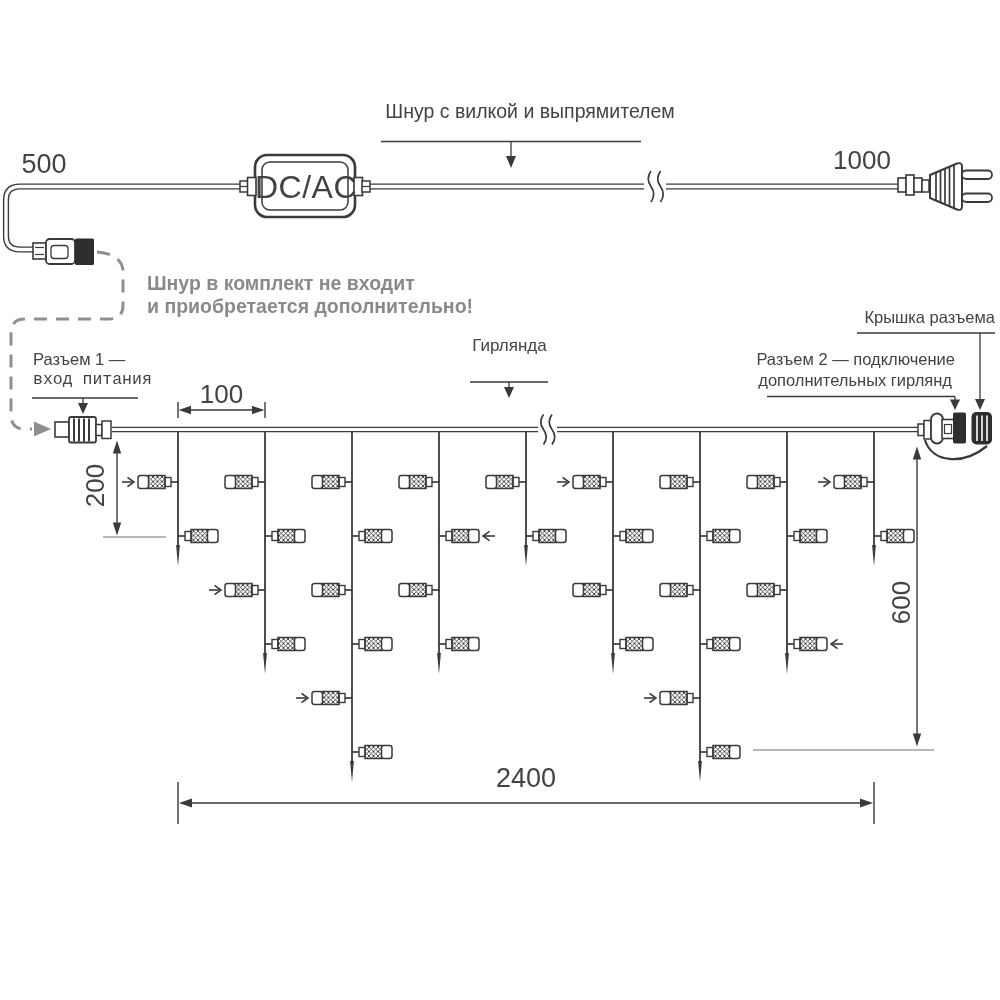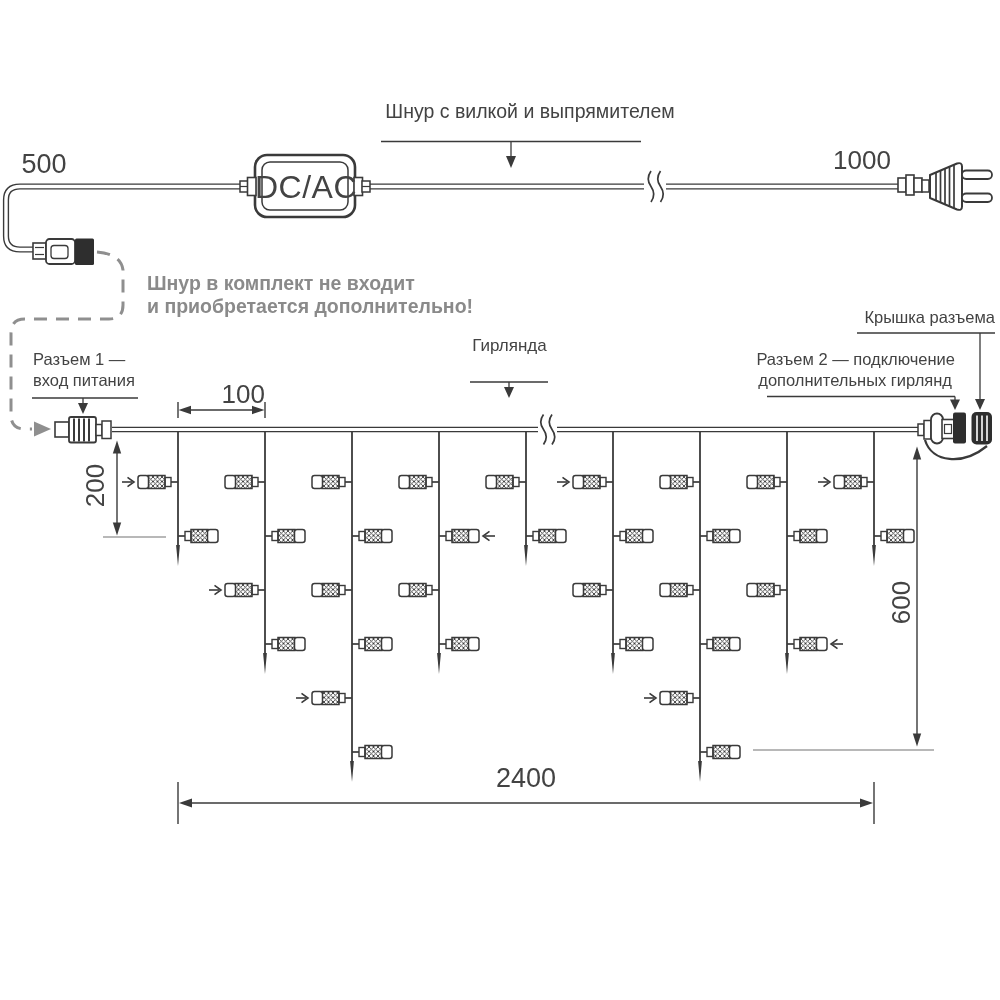--- a/index.html
+++ b/index.html
@@ -454,30 +454,30 @@
 <div class="t dim ctr" style="left:830px;top:146px;width:64px;">1000</div>
 
 <div class="t ctr" style="left:255px;top:170px;width:80px;font-size:32px;letter-spacing:0.5px;">DC/AC</div>
 
 <div class="t ctr" style="left:370px;top:101px;width:320px;font-size:19.5px;">Шнур с вилкой и выпрямителем</div>
 
 <div class="t note" style="left:147px;top:294.5px;">и приобретается дополнительно!</div>
 <div class="t note" style="left:147px;top:272px;">Шнур в комплект не входит</div>
 
 <div class="t lbl" style="left:33px;top:350px;">Разъем 1 —</div>
-<div class="t lbl" style="left:33px;top:371px;">вход питания</div>
+<div class="t lbl" style="left:33px;top:371px;font-family:Liberation Mono, monospace;">вход питания</div>
 
 <div class="t ctr" style="left:444px;top:336px;width:131px;font-size:17px;">Гирлянда</div>
 
 <div class="t lbl rgt" style="right:45px;top:350px;">Разъем 2 — подключение</div>
 <div class="t lbl rgt" style="right:48px;top:370.5px;">дополнительных гирлянд</div>
 
 <div class="t lbl rgt" style="right:5px;top:308px;text-align:right;">Крышка разъема</div>
 
-<div class="t dim ctr" style="left:178px;top:380px;width:87px;text-align:right;">100</div>
+<div class="t dim ctr" style="left:178px;top:380px;width:87px;">100</div>
 
 <div class="t dim ctr rot" style="left:51px;top:471px;width:90px;">200</div>
 
 <div class="t dim ctr rot" style="left:857px;top:588px;width:90px;">600</div>
 
 <div class="t dim ctr" style="left:446px;top:763px;width:160px;font-size:27px;">2400</div>
 
 </div>
 
 </body></html>

